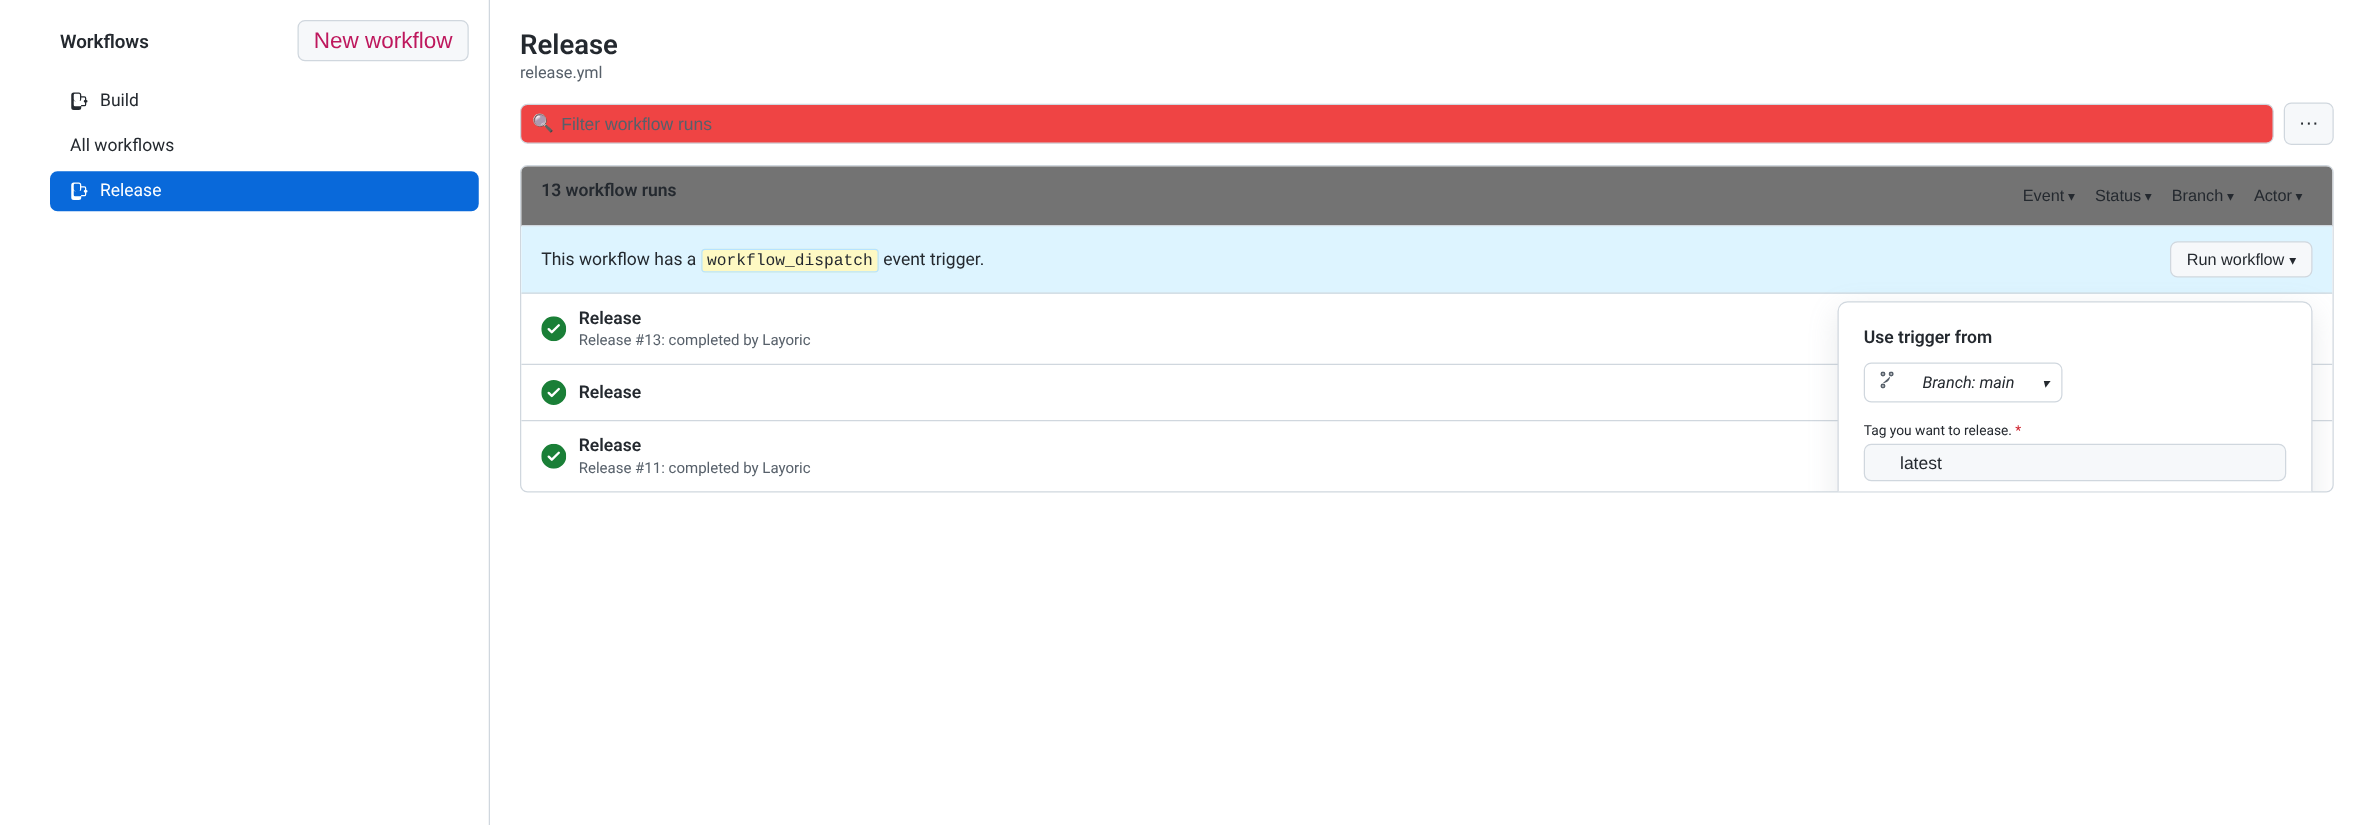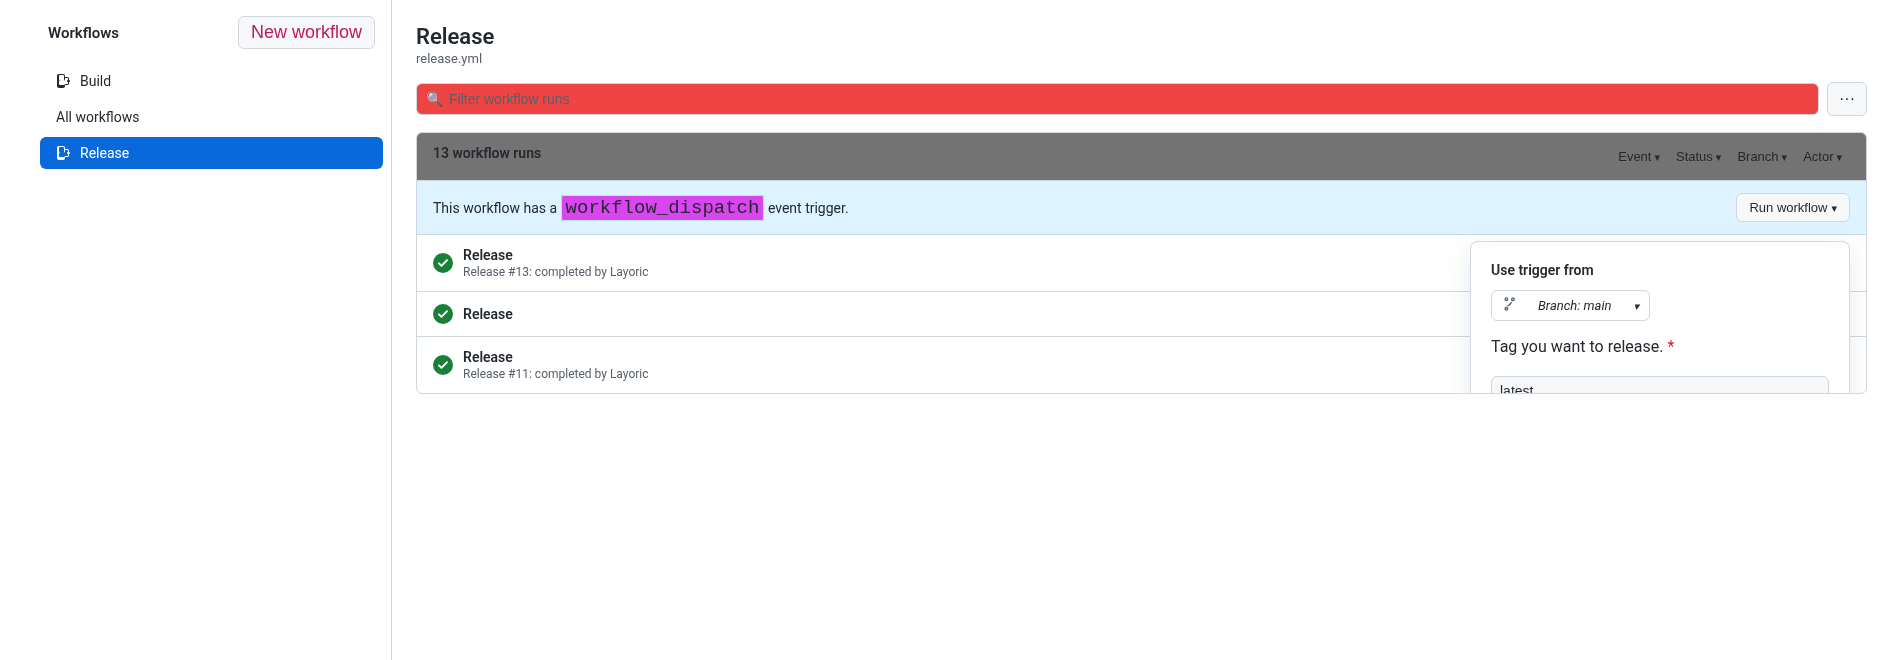--- a/index.html
+++ b/index.html
@@ -172,23 +172,23 @@
       display: flex;
       align-items: center;
       justify-content: space-between;
       position: relative;
     }
     .dispatch-text {
       font-size: 14px;
       color: #24292f;
     }
     .dispatch-text code {
-      background: #d946ef;
+      background: #fef9c3;
       font-family: "SFMono-Regular", Consolas, "Liberation Mono", Menlo, monospace;
-      font-size: 19px;
+      font-size: 13px;
       padding: 1px 4px;
       border-radius: 3px;
       border: 1px solid #b6e3ff;
     }
     .btn-run-workflow {
       border: 1px solid #d0d7de;
       background: #f6f8fa;
       color: #24292f;
       padding: 6px 12px;
       border-radius: 6px;
@@ -259,30 +259,30 @@
       font-size: 13px;
       display: inline-flex;
       align-items: center;
       gap: 22px;
       cursor: pointer;
       margin-bottom: 16px;
       background: #fff;
       font-style: italic;
     }
     .tag-label {
-      font-size: 16px;
-      color: #24292f;
-      margin-bottom: 20px;
+      font-size: 11px;
+      color: #24292f;
+      margin-bottom: 4px;
     }
     .tag-label .required {
       color: #cf222e;
     }
     .tag-input {
       width: 100%;
-      padding: 6px 8px;
+      padding: 6px 28px;
       border: 1px solid #d0d7de;
       border-radius: 6px;
       font-size: 14px;
       color: #24292f;
       outline: none;
       margin-bottom: 14px;
       background: #f6f8fa;
     }
     .btn-run-workflow-green {
       background: #2da44e;

